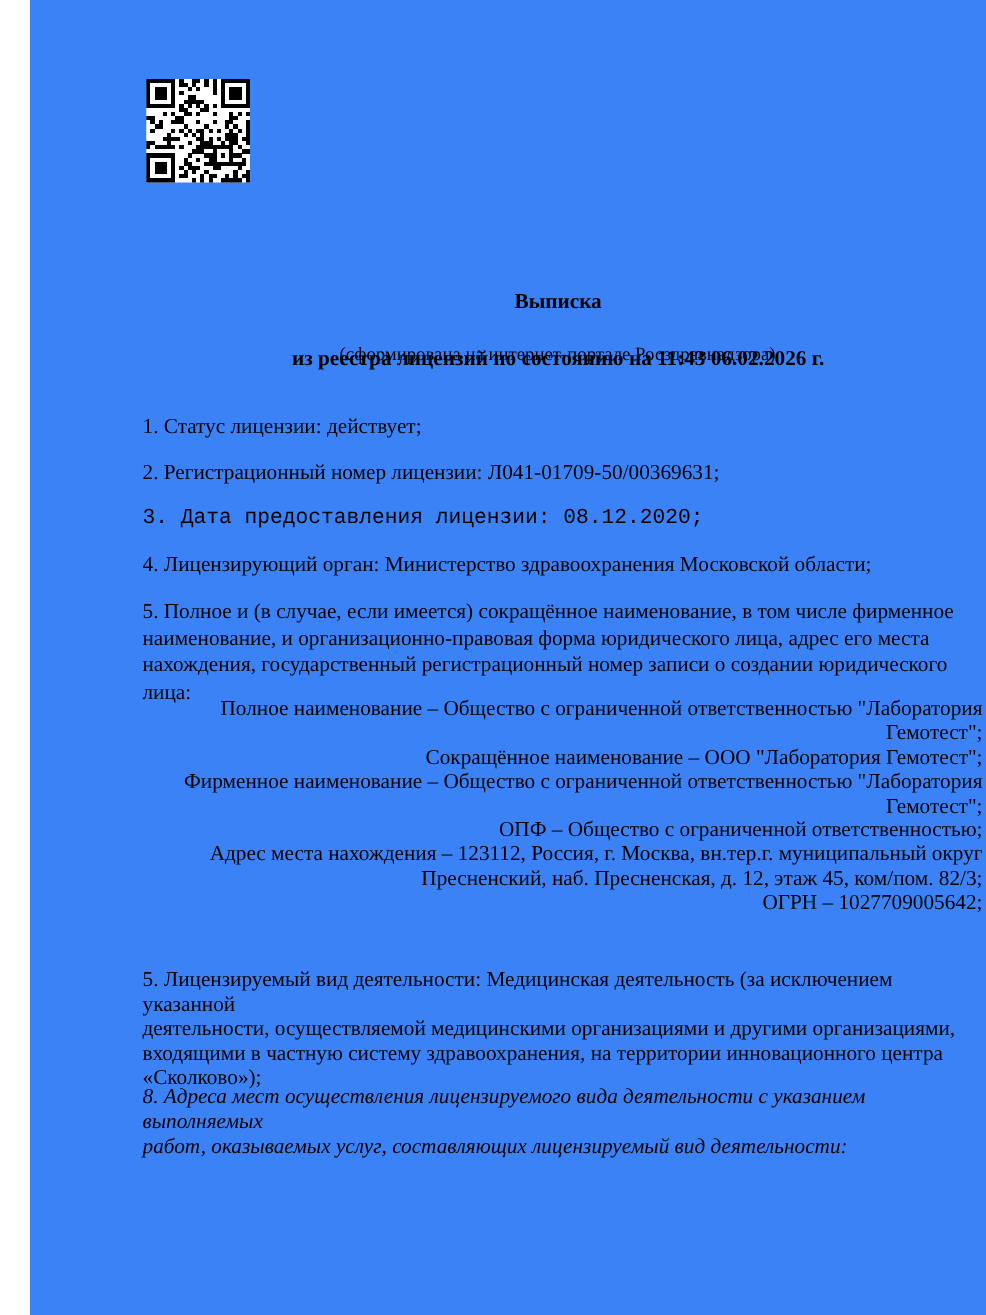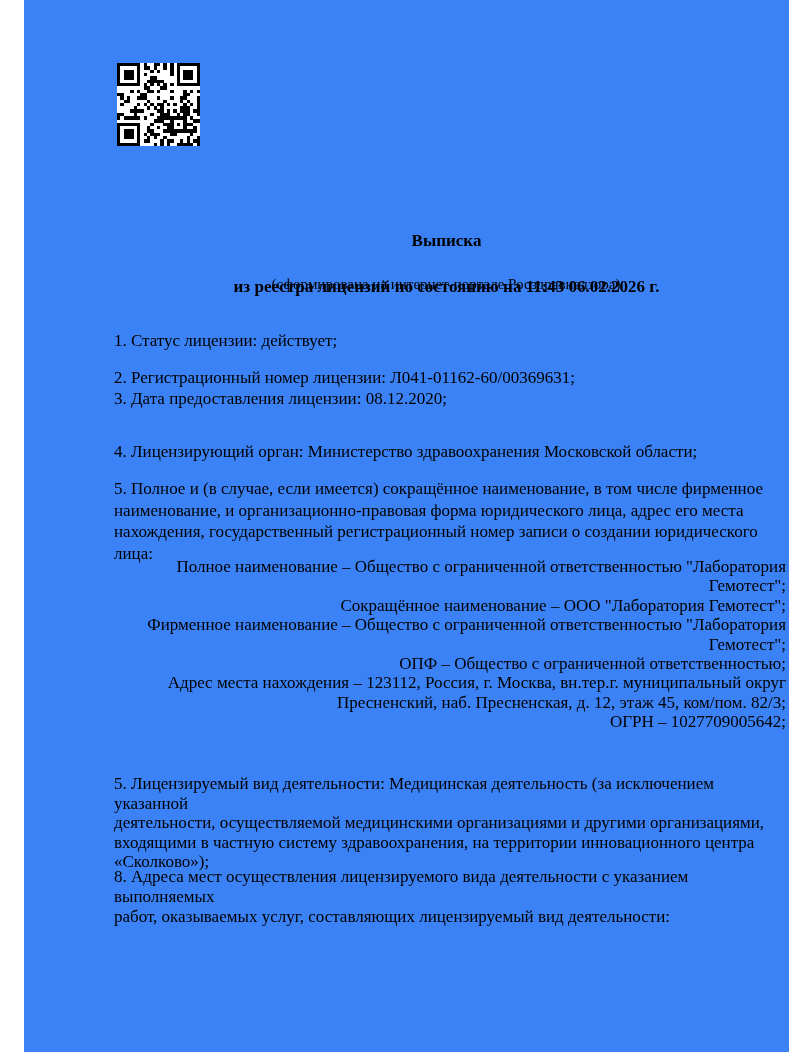--- a/index.html
+++ b/index.html
@@ -49,27 +49,27 @@
     position: absolute;
     left: 90px;
     width: 672px;
     font-size: 17px;
     line-height: 21px;
     white-space: pre-line;
     text-align: left;
   }
   .p1 { top: 330px; }
   .p2 { top: 367px; }
-  .p3 { top: 388px; }
+  .p3 { top: 404px; font-family: Liberation Mono, monospace; }
   .p4 { top: 441px; }
   .p5 { top: 478px; line-height: 21.5px; }
   .p6 { top: 557px; line-height: 19.4px; text-align: right; }
   .p7 { top: 732px; }
   .p8 { top: 774px; line-height: 19.6px; }
-  .p9 { top: 867px; line-height: 20px; }
+  .p9 { top: 867px; line-height: 20px; font-style: italic; }
 </style>
 </head>
 <body>
 
 <div class="page">
 
   <div class="qr">
     <svg id="qr-svg" viewBox="0 0 25 25" shape-rendering="crispEdges" xmlns="http://www.w3.org/2000/svg">
         <rect x="0" y="0" width="25" height="25" fill="#fff"></rect>
         <rect x="0" y="0" width="1.02" height="1.02" fill="#000"></rect>
@@ -361,21 +361,21 @@
   </div>
 
   <div class="title-block">
     <div>Выписка</div>
     <div>из реестра лицензий по состоянию на 11:43 06.02.2026 г.</div>
   </div>
 
   <div class="note">(сформирована на интернет-портале Росздравнадзора)</div>
 
   <div class="para p1">1. Статус лицензии: действует;</div>
-  <div class="para p2">2. Регистрационный номер лицензии: Л041-01162-60/00369631;</div>
+  <div class="para p2">2. Регистрационный номер лицензии: Л041-01709-50/00369631;</div>
   <div class="para p3">3. Дата предоставления лицензии: 08.12.2020;</div>
   <div class="para p4">4. Лицензирующий орган: Министерство здравоохранения Московской области;</div>
   <div class="para p5">5. Полное и (в случае, если имеется) сокращённое наименование, в том числе фирменное
 наименование, и организационно-правовая форма юридического лица, адрес его места
 нахождения, государственный регистрационный номер записи о создании юридического лица:</div>
   <div class="para p6">Полное наименование – Общество с ограниченной ответственностью "Лаборатория Гемотест";
 Сокращённое наименование – ООО "Лаборатория Гемотест";
 Фирменное наименование – Общество с ограниченной ответственностью "Лаборатория
 Гемотест";
 ОПФ – Общество с ограниченной ответственностью;

